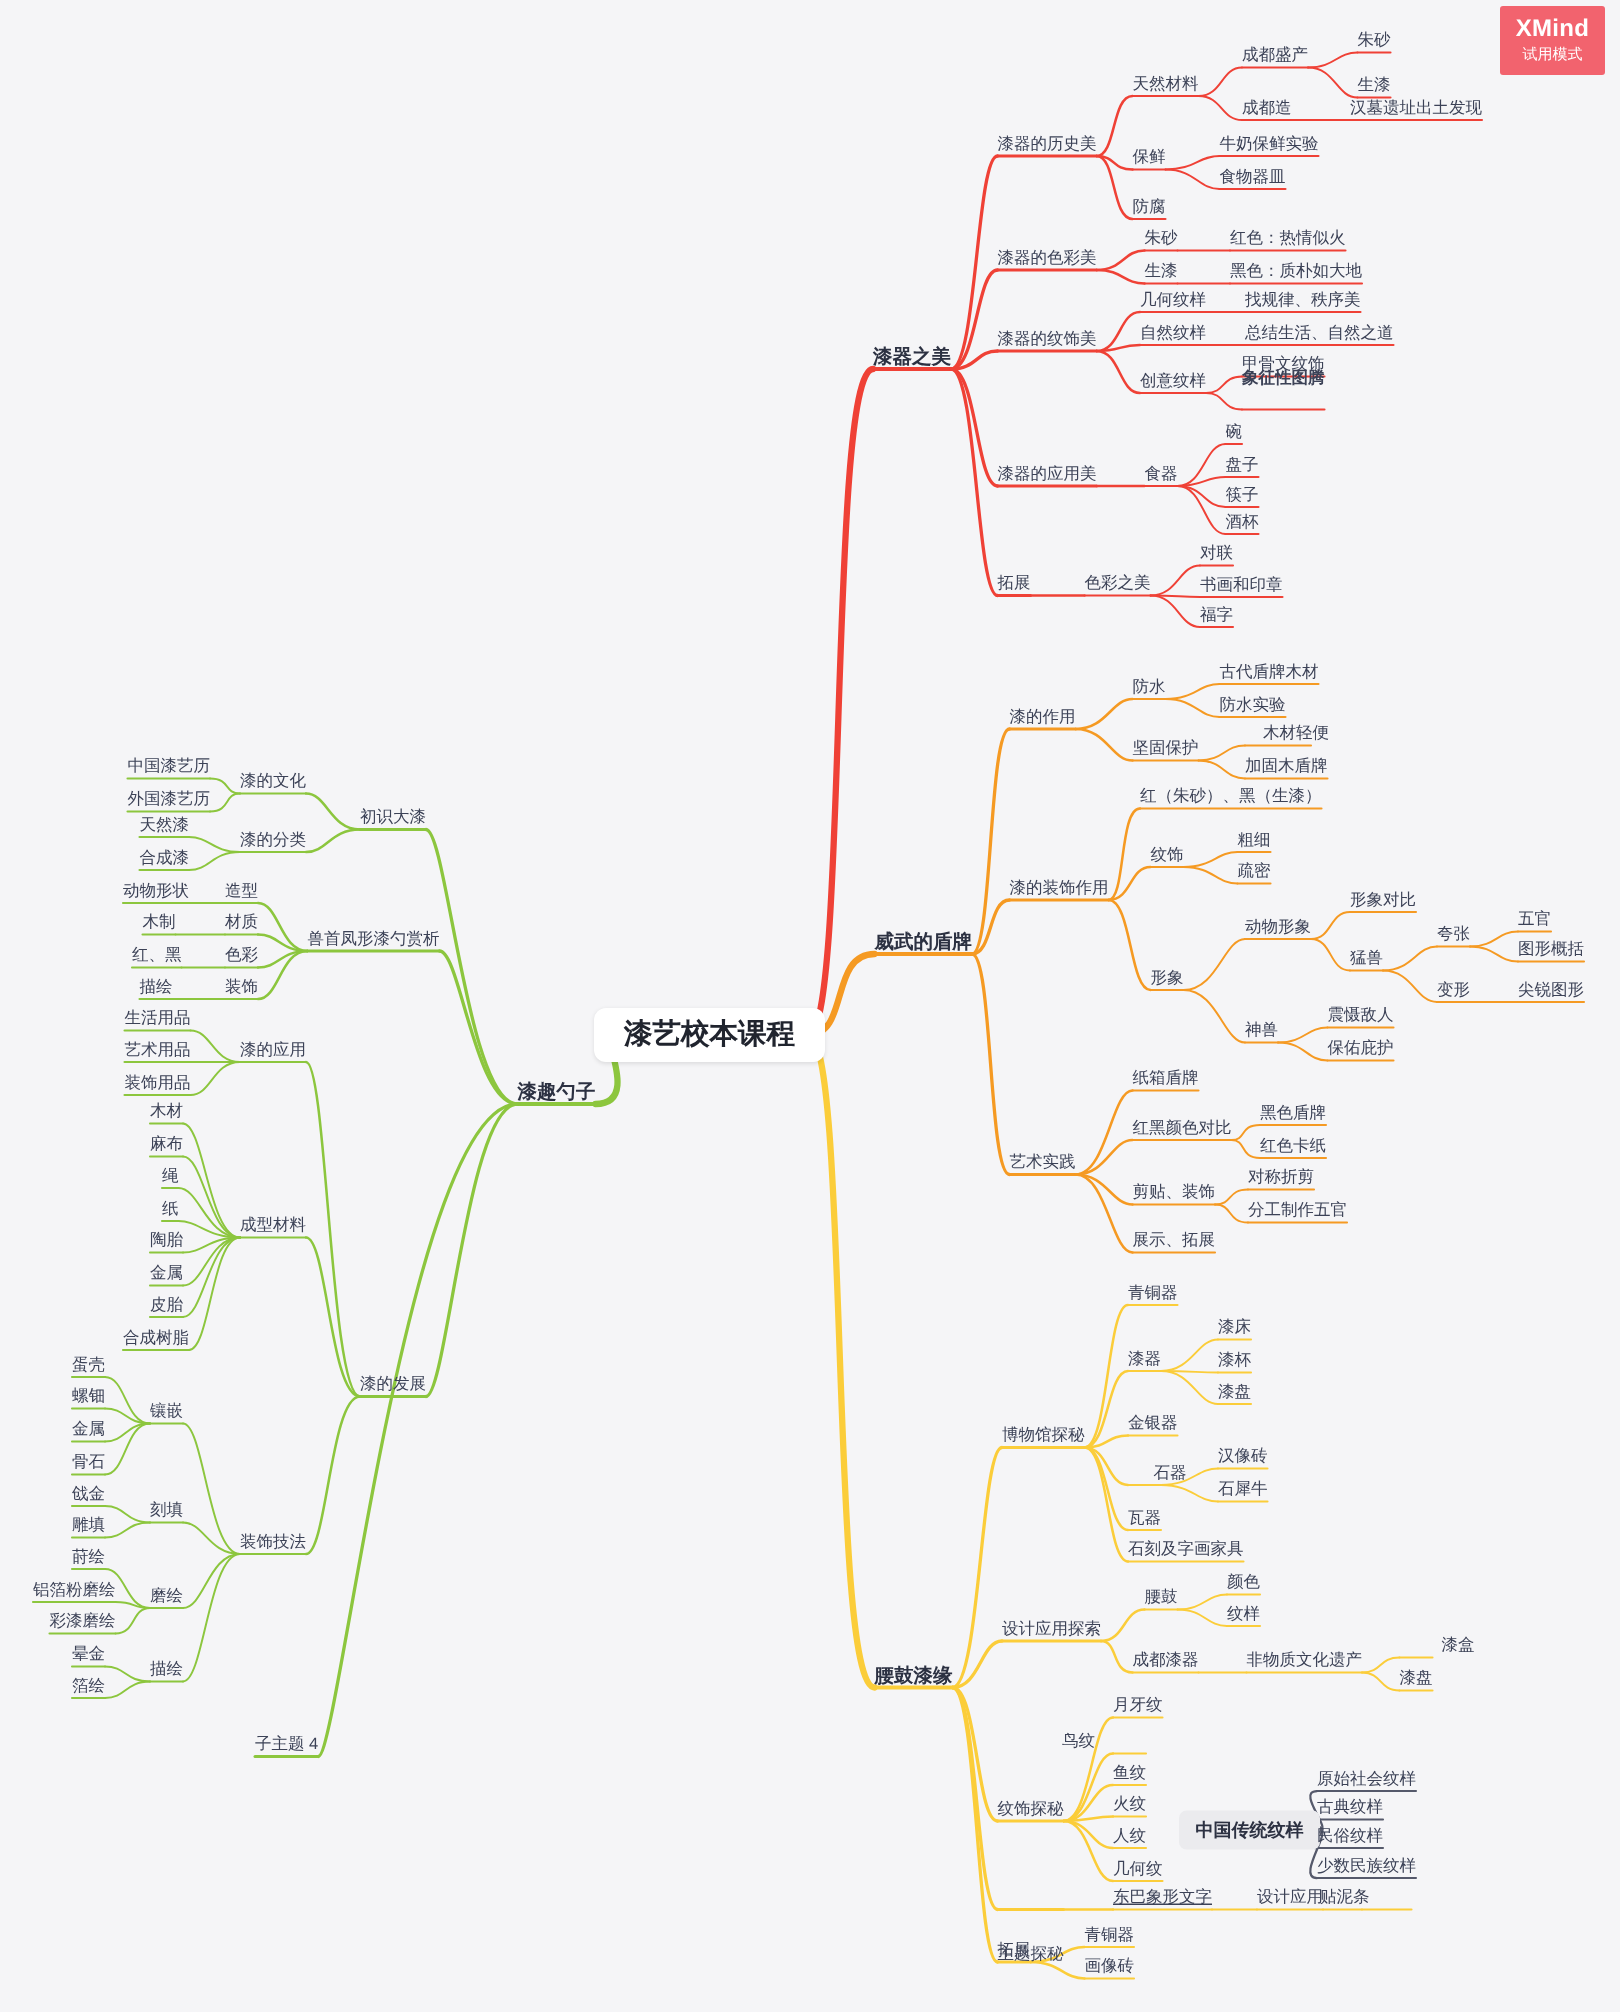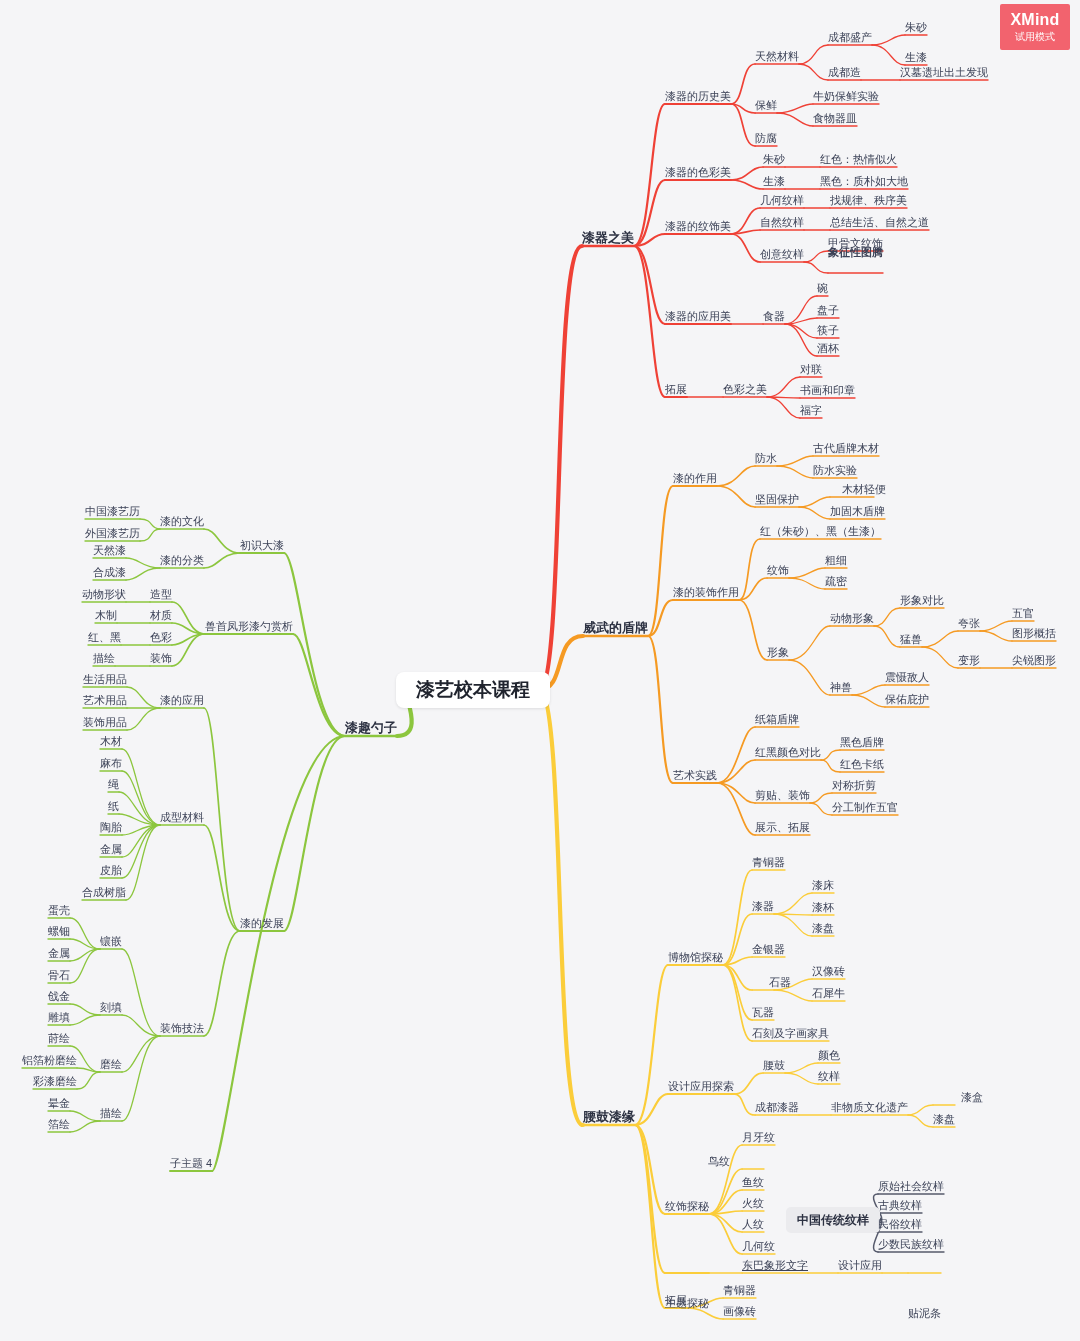--- a/index.html
+++ b/index.html
@@ -460,21 +460,21 @@
       <div class="node " style="left: 665px; top: 1206px;">纹饰探秘</div>
       <div class="node " style="left: 742px; top: 1137px;">月牙纹</div>
       <div class="node " style="left: 708px; top: 1161px; text-align: center;">鸟纹</div>
       <div class="node " style="left: 742px; top: 1182px;">鱼纹</div>
       <div class="node " style="left: 742px; top: 1203px;">火纹</div>
       <div class="node " style="left: 742px; top: 1224px;">人纹</div>
       <div class="node " style="left: 742px; top: 1246px;">几何纹</div>
       <div class="node " style="left: 665px; top: 1265px; margin-top: 38px;">主题探秘</div>
       <div class="node " style="left: 742px; top: 1265px; text-decoration: underline;">东巴象形文字</div>
       <div class="node " style="left: 838px; top: 1265px;">设计应用</div>
-      <div class="node " style="left: 908px; top: 1265px; margin-top: 48px;">贴泥条</div>
+      <div class="node " style="left: 880px; top: 1265px;">贴泥条</div>
       <div class="node " style="left: 665px; top: 1300px;">拓展</div>
       <div class="node " style="left: 723px; top: 1290px;">青铜器</div>
       <div class="node " style="left: 723px; top: 1311px;">画像砖</div>
       <div class="node lvl1" style="left: 345px; top: 728px;">漆趣勺子</div>
       <div class="node " style="left: 240px; top: 545px;">初识大漆</div>
       <div class="node " style="left: 160px; top: 521px;">漆的文化</div>
       <div class="node " style="left: 85px; top: 511px;">中国漆艺历</div>
       <div class="node " style="left: 85px; top: 533px;">外国漆艺历</div>
       <div class="node " style="left: 160px; top: 560px;">漆的分类</div>
       <div class="node " style="left: 93px; top: 550px;">天然漆</div>

